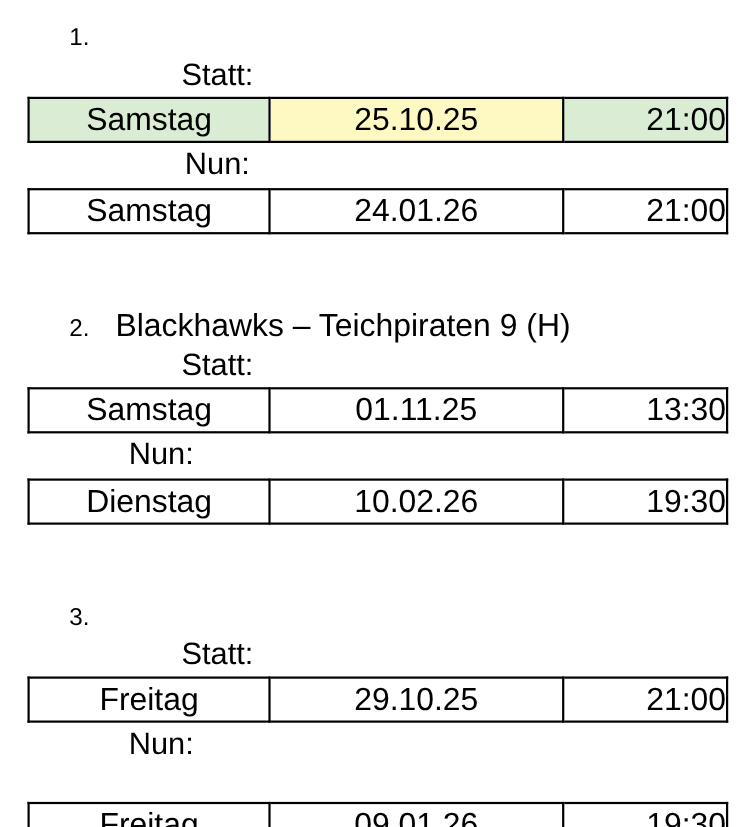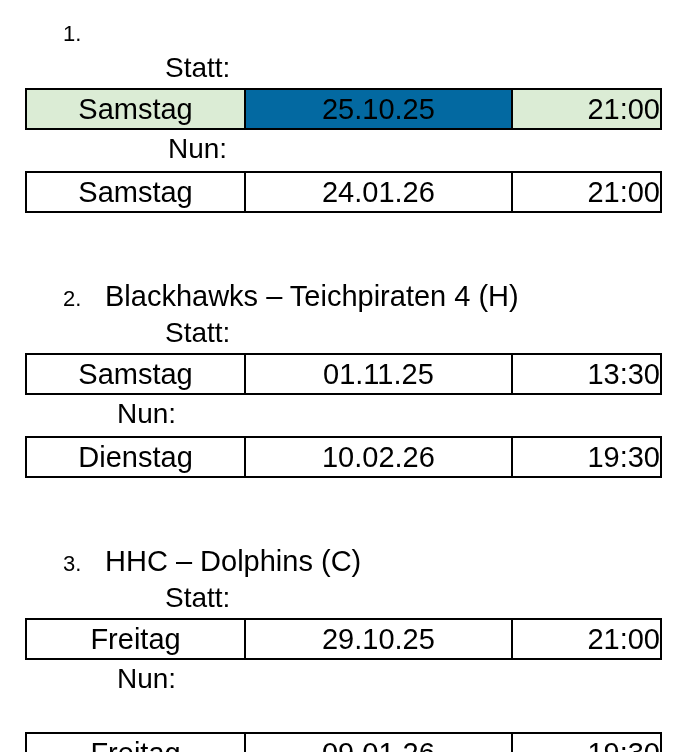--- a/index.html
+++ b/index.html
@@ -72,41 +72,41 @@
 
   <div class="section section-1">
     <div class="title-row">
       <span class="title-num">1.</span>
     </div>
     <div class="lbl lbl-statt">Statt:</div>
     <table class="sched">
       <tbody>
           <tr>
         <td class="day" style="background-color: rgb(219, 236, 213);">Samstag</td>
-        <td class="date" style="background-color: #0369a1;">25.10.25</td>
+        <td class="date" style="background-color: #fef9c3;">25.10.25</td>
         <td class="time" style="background-color: rgb(219, 236, 213);">21:00</td>
       </tr>
     </tbody>
       </table>
     <div class="lbl lbl-nun">Nun:</div>
     <table class="sched">
       <tbody>
           <tr>
         <td class="day">Samstag</td>
         <td class="date">24.01.26</td>
         <td class="time">21:00</td>
       </tr>
     </tbody>
       </table>
   </div>
 
   <div class="section section-2">
     <div class="title-row">
       <span class="title-num">2.</span>
-      <span class="title-text">Blackhawks – Teichpiraten 4 (H)</span>
+      <span class="title-text">Blackhawks – Teichpiraten 9 (H)</span>
     </div>
     <div class="lbl lbl-statt">Statt:</div>
     <table class="sched">
       <tbody>
           <tr>
         <td class="day">Samstag</td>
         <td class="date">01.11.25</td>
         <td class="time">13:30</td>
       </tr>
     </tbody>
@@ -119,21 +119,20 @@
         <td class="date">10.02.26</td>
         <td class="time">19:30</td>
       </tr>
     </tbody>
       </table>
   </div>
 
   <div class="section section-3">
     <div class="title-row">
       <span class="title-num">3.</span>
-      <span class="title-text">HHC – Dolphins (C)</span>
     </div>
     <div class="lbl lbl-statt">Statt:</div>
     <table class="sched">
       <tbody>
           <tr>
         <td class="day">Freitag</td>
         <td class="date">29.10.25</td>
         <td class="time">21:00</td>
       </tr>
     </tbody>

